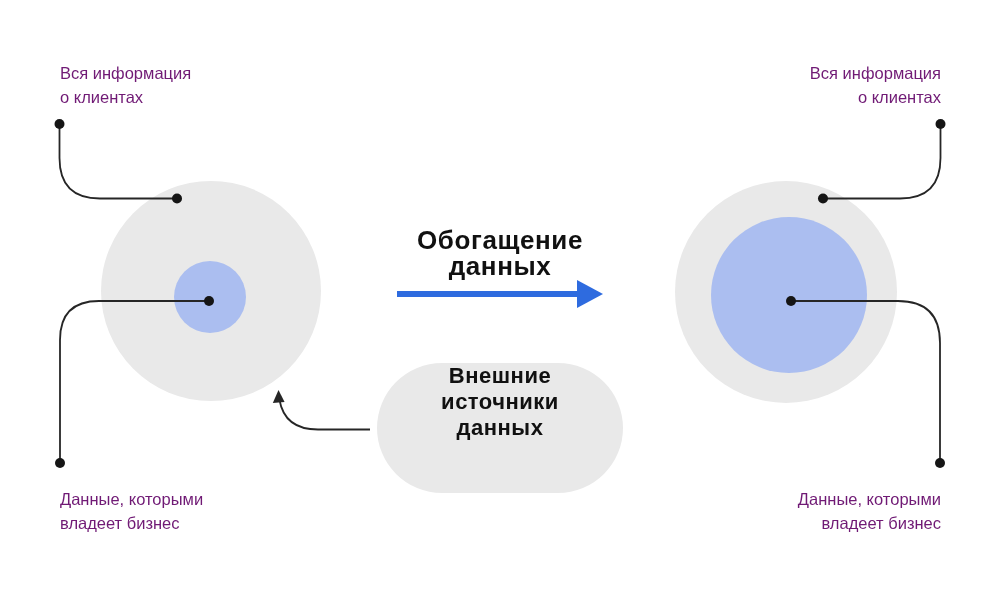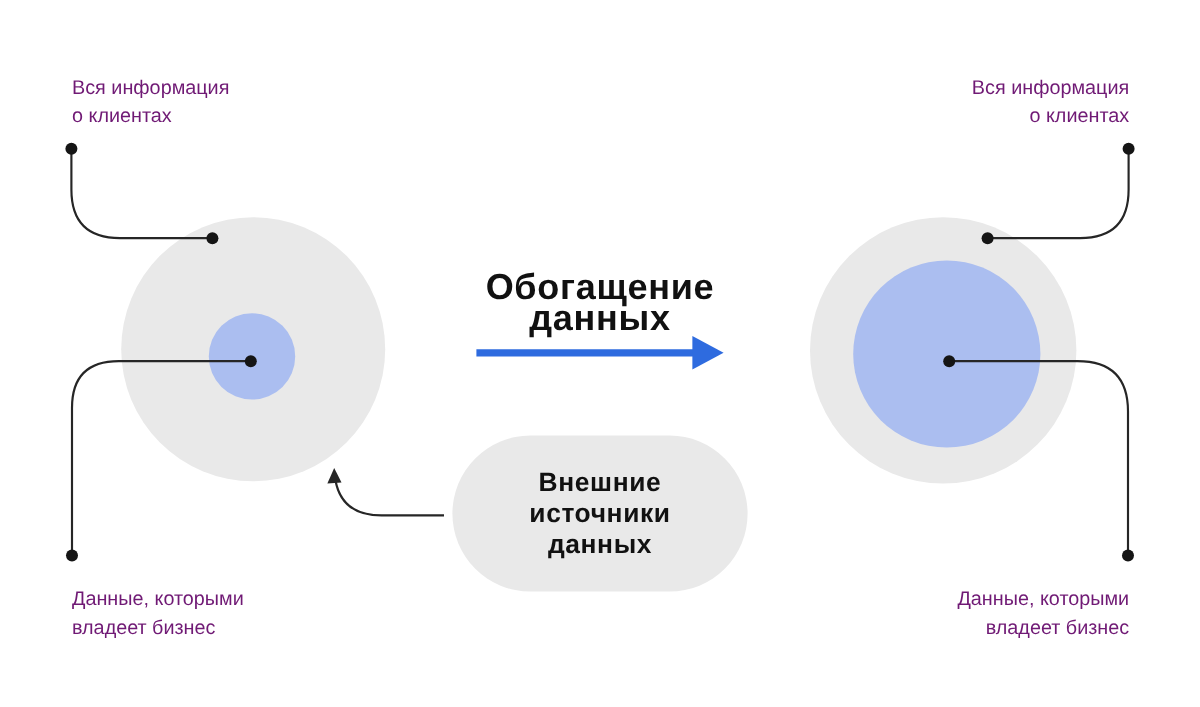--- a/index.html
+++ b/index.html
@@ -32,38 +32,37 @@
   }
   .label.right { text-align: right; }
 
   .center-title {
     position: absolute;
     z-index: 3;
     left: 500px;
     top: 227px;
     transform: translateX(-50%);
     text-align: center;
-    font-size: 30px;
+    font-size: 26px;
     line-height: 26px;
     font-weight: 700;
     letter-spacing: 0.6px;
     color: #111111;
     white-space: pre-line;
   }
 
   .pill {
     position: absolute;
     z-index: 2;
     left: 377px;
     top: 363px;
     width: 246px;
     height: 130px;
     border-radius: 65px;
     display: flex;
-    align-items: center;
     justify-content: center;
   }
   .pill-label {
     text-align: center;
     font-size: 22px;
     line-height: 26px;
     font-weight: 700;
     letter-spacing: 0.5px;
     color: #111111;
     white-space: pre-line;

